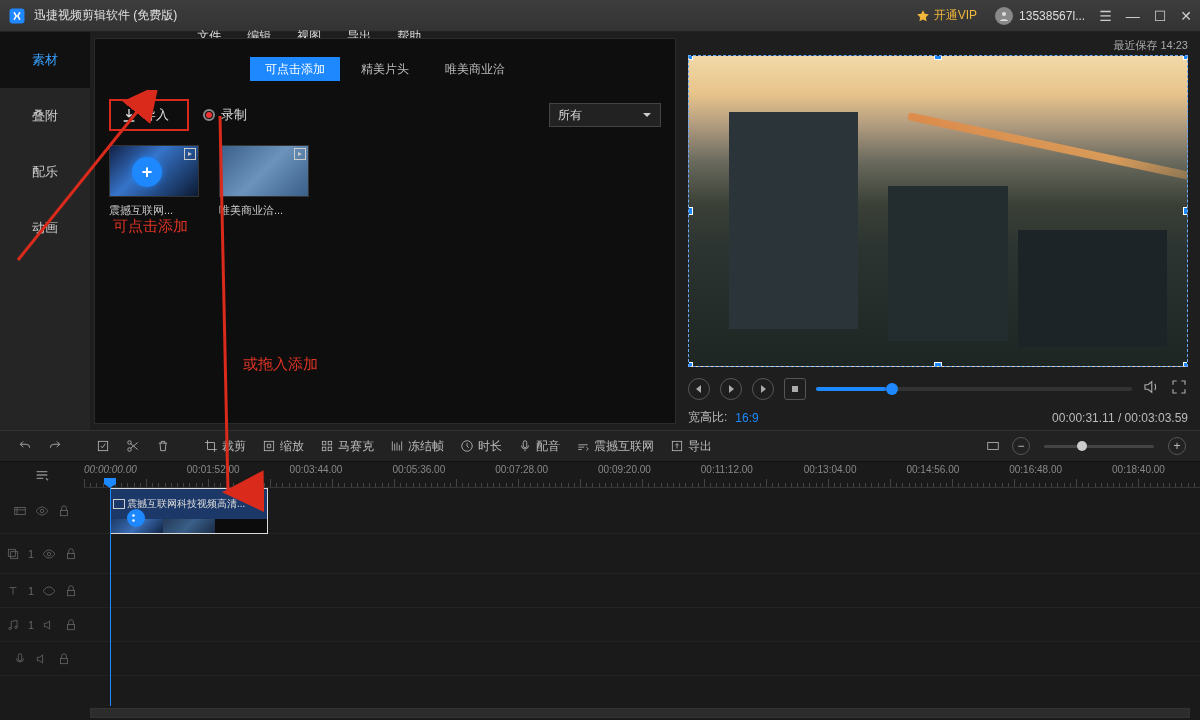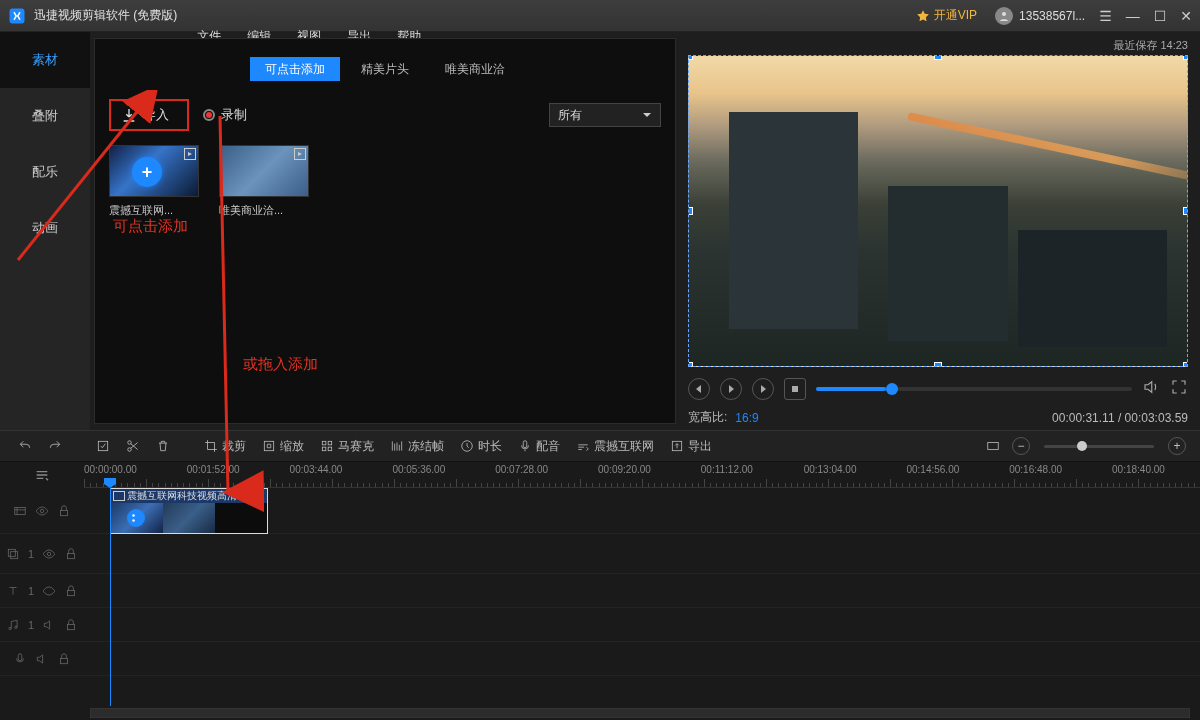--- a/index.html
+++ b/index.html
@@ -98,21 +98,21 @@
 .tl-left svg{width:16px;height:16px;stroke:#888;fill:none}
 .ruler{flex:1;position:relative;font-size:10px;color:#888;}
 .ruler .marks{position:absolute;inset:0;border-bottom:1px solid #333}
 .ruler .maj{position:absolute;top:2px;white-space:nowrap}
 .tracks{flex:1;overflow:hidden;position:relative}
 .track{height:46px;display:flex;border-bottom:1px solid #232323}
 .track .trk-head{width:84px;display:flex;align-items:center;justify-content:center;gap:8px;color:#666;font-size:11px}
 .track .trk-head svg{width:14px;height:14px;stroke:#666;fill:none;stroke-width:1.4}
 .track-lane{flex:1;position:relative}
 .clip{position:absolute;left:26px;top:0;width:158px;height:46px;border:1px solid #dcdcdc;background:#0d1a33;display:flex;flex-direction:column;overflow:hidden}
-.clip-label{height:14px;background:rgba(30,60,110,.9);color:#ddd;font-size:10px;padding:0 2px;white-space:nowrap;overflow:hidden;display:flex;align-items:center;gap:2px}
+.clip-label{height:30px;background:rgba(30,60,110,.9);color:#ddd;font-size:10px;padding:0 2px;white-space:nowrap;overflow:hidden;display:flex;align-items:center;gap:2px}
 .clip-label::before{content:"";width:10px;height:8px;border:1px solid #ccc;display:inline-block}
 .clip-body{flex:1;display:flex}
 .clip-body .frame{flex:1;background:linear-gradient(135deg,#1d3a66,#3b6eb5 50%,#122344);}
 .clip-body .f2{background:linear-gradient(135deg,#253a58,#3a5f88 50%,#182a44);}
 .clip-body .f3{background:#0c0c0c}
 .clip .sc-ic{position:absolute;left:16px;top:20px;width:18px;height:18px;background:#1e88ff;border-radius:50%;display:flex;align-items:center;justify-content:center}
 .clip .sc-ic svg{width:10px;height:10px;fill:#fff}
 .hscroll{height:14px;background:#1a1a1a;display:flex;align-items:center;padding:0 10px 0 90px}
 .hscroll-track{flex:1;height:10px;background:#0f0f0f;border:1px solid #333;position:relative}
 .hscroll-thumb{position:absolute;left:0;top:0;height:100%;width:100%;background:#2c2c2c}
@@ -373,21 +373,21 @@
 
 <div class="timeline">
   <div class="tl-header">
     <div class="tl-left">
         <svg viewBox="0 0 24 24">
           <path d="M4 7h16M4 12h16M4 17h10M18 17l3 3" stroke-width="2"></path>
         </svg>
       </div>
     <div class="ruler">
       <div class="marks" id="ruler-marks">
-          <span class="maj" style="left: 0px;">00:00:00.00</span>
+          <span class="maj" style="left: 0px; font-style: italic;">00:00:00.00</span>
           <span class="maj" style="left: 102.804px;">00:01:52.00</span>
           <span class="maj" style="left: 205.607px;">00:03:44.00</span>
           <span class="maj" style="left: 308.411px;">00:05:36.00</span>
           <span class="maj" style="left: 411.215px;">00:07:28.00</span>
           <span class="maj" style="left: 514.019px;">00:09:20.00</span>
           <span class="maj" style="left: 616.822px;">00:11:12.00</span>
           <span class="maj" style="left: 719.626px;">00:13:04.00</span>
           <span class="maj" style="left: 822.43px;">00:14:56.00</span>
           <span class="maj" style="left: 925.234px;">00:16:48.00</span>
           <span class="maj" style="left: 1028.04px;">00:18:40.00</span>

